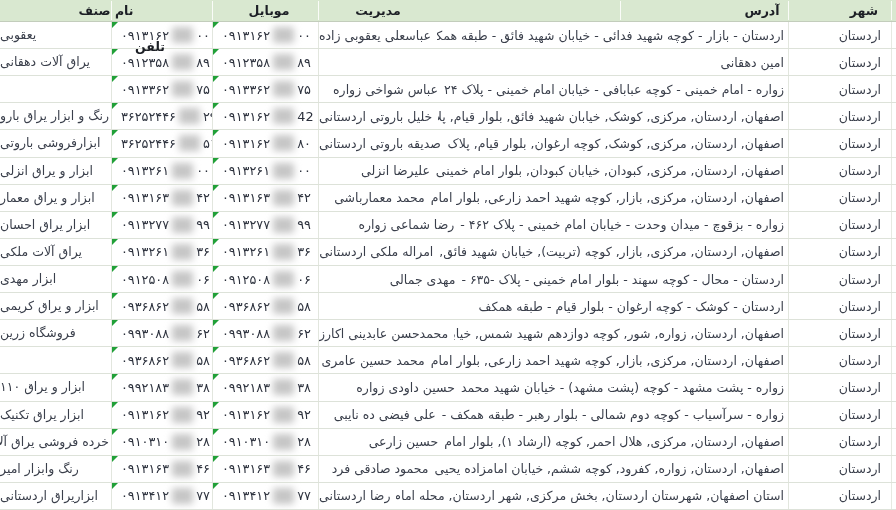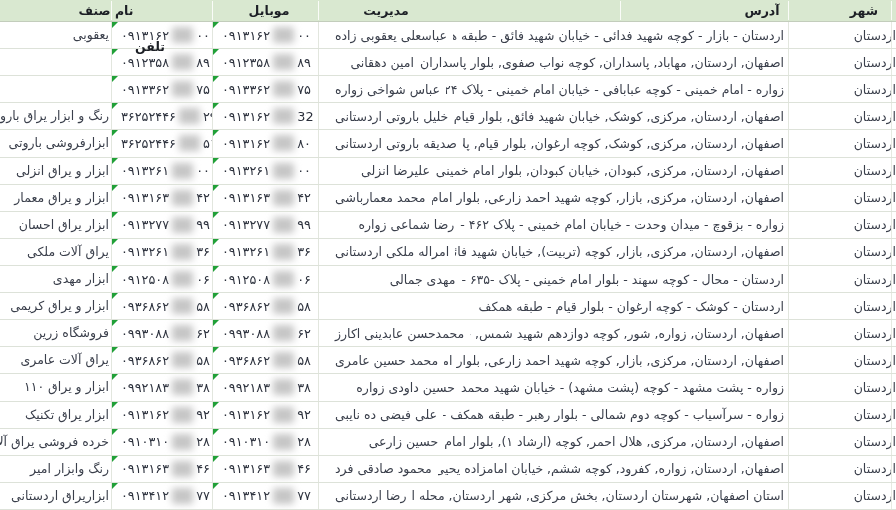--- a/index.html
+++ b/index.html
@@ -22,21 +22,21 @@
     font-weight: bold;
     color: #1c1f25;
     white-space: nowrap;
     transform: translateX(-50%);
     direction: rtl;
   }
   
   .h-trade   { left: 106px; }
   .h-phone   { left: 150px; margin-top: 36px; }
   .h-mobile  { left: 241px; margin-left: 28px; }
-  .h-manager { left: 386px; }
+  .h-manager { left: 378px; }
   .h-address { left: 762px; }
   .h-city    { left: 864px; }
   .hsep {
     position: absolute; top: 1px; bottom: 1px; width: 1px;
     background: rgba(255,255,255,0.85);
   }
   .hsep:nth-of-type(1) { left: 111px; }
   .hsep:nth-of-type(2) { left: 212px; }
   .hsep:nth-of-type(3) { left: 318px; }
   .hsep:nth-of-type(4) { left: 620px; }
@@ -55,39 +55,40 @@
   .cell {
     height: 100%;
     display: flex;
     align-items: center;
     overflow: hidden;
     font-size: 12.5px;
   }
   .c-city {
     width: 108px;
     border-left: 1px solid #e2e6de;
+    padding-right: 15px;
     position: relative;
   }
   .c-city::before {          
     content: ""; position: absolute; top: 0; bottom: 0; right: 4px;
     width: 1px; background: #e6eae2;
   }
   .c-addr-mgr {
     width: 470px;
     border-left: 1px solid #e2e6de;
     padding-right: 4px;
     gap: 6px;
   }
   .addr {
     flex: 0 1 auto;
     min-width: 0;
     white-space: nowrap;
     overflow: hidden;
   }
-  .mgr { flex: 0 0 auto; white-space: nowrap; margin-left: 16px; }
+  .mgr { flex: 0 0 auto; white-space: nowrap; }
   .numcell {
     position: relative;
     direction: ltr;
     justify-content: flex-start;
     padding-left: 9px;
   }
   .c-mobile { width: 106px; border-left: 1px solid #e2e6de; }
   .c-phone  { width: 101px; border-left: 1px solid #e2e6de; }
   .tri {
     position: absolute; top: 0; left: 0;
@@ -105,21 +106,21 @@
     width: 21px; height: 16px;
     margin: 0 3px;
     background: #c6c6c6;
     border-radius: 2px;
     filter: blur(3.5px);
   }
   .c-trade {
     display: block;
     width: 111px;
     line-height: 26px;
-    text-align: right;
+    text-align: left;
     white-space: nowrap;
     overflow: hidden;        
     padding-right: 2px;
   }
 </style>
 </head>
 <body>
 
 <div class="header">
   <span class="hsep"></span>
@@ -164,38 +165,40 @@
     <div class="cell c-trade">
       <span>یعقوبی</span>
     </div>
   </div>
 
   <div class="row">
     <div class="cell c-city">
       <span>اردستان</span>
     </div>
     <div class="cell c-addr-mgr">
-      <span class="addr">اصفهان, اردستان, مهاباد, پاسداران, کوچه نواب صفوی, بلوار پاسداران</span>
       <span class="mgr">امین دهقانی</span>
     </div>
     <div class="cell numcell c-mobile">
       <span class="tri"></span>
       <span class="num">
           <span>۰۹۱۲۳۵۸</span>
           <span class="nblur"></span>
           <span>۸۹</span>
         </span>
     </div>
     <div class="cell numcell c-phone">
       <span class="tri"></span>
       <span class="num">
           <span>۰۹۱۲۳۵۸</span>
           <span class="nblur"></span>
           <span>۸۹</span>
         </span>
+    </div>
+    <div class="cell c-trade">
+      <span>یراق آلات دهقانی</span>
     </div>
   </div>
 
   <div class="row">
     <div class="cell c-city">
       <span>اردستان</span>
     </div>
     <div class="cell c-addr-mgr">
       <span class="addr">زواره - امام خمینی - کوچه عبابافی - خیابان امام خمینی - پلاک ۲۴</span>
       <span class="mgr">عباس شواخی زواره</span>
@@ -224,21 +227,21 @@
     </div>
     <div class="cell c-addr-mgr">
       <span class="addr">اصفهان, اردستان, مرکزی, کوشک, خیابان شهید فائق, بلوار قیام,  پلاک ۲</span>
       <span class="mgr">خلیل باروتی اردستانی</span>
     </div>
     <div class="cell numcell c-mobile">
       <span class="tri"></span>
       <span class="num">
           <span>۰۹۱۳۱۶۲</span>
           <span class="nblur"></span>
-          <span>32</span>
+          <span>42</span>
         </span>
     </div>
     <div class="cell numcell c-phone">
       <span class="tri"></span>
       <span class="num">
           <span>۳۶۲۵۲۴۴۶</span>
           <span class="nblur"></span>
           <span>۲۹</span>
         </span>
     </div>
@@ -495,23 +498,20 @@
         </span>
     </div>
     <div class="cell numcell c-phone">
       <span class="tri"></span>
       <span class="num">
           <span>۰۹۳۶۸۶۲</span>
           <span class="nblur"></span>
           <span>۵۸</span>
         </span>
     </div>
-    <div class="cell c-trade">
-      <span>یراق آلات عامری</span>
-    </div>
   </div>
 
   <div class="row">
     <div class="cell c-city">
       <span>اردستان</span>
     </div>
     <div class="cell c-addr-mgr">
       <span class="addr">زواره - پشت مشهد - کوچه (پشت مشهد) - خیابان شهید محمد</span>
       <span class="mgr">حسین داودی زواره</span>
     </div>

